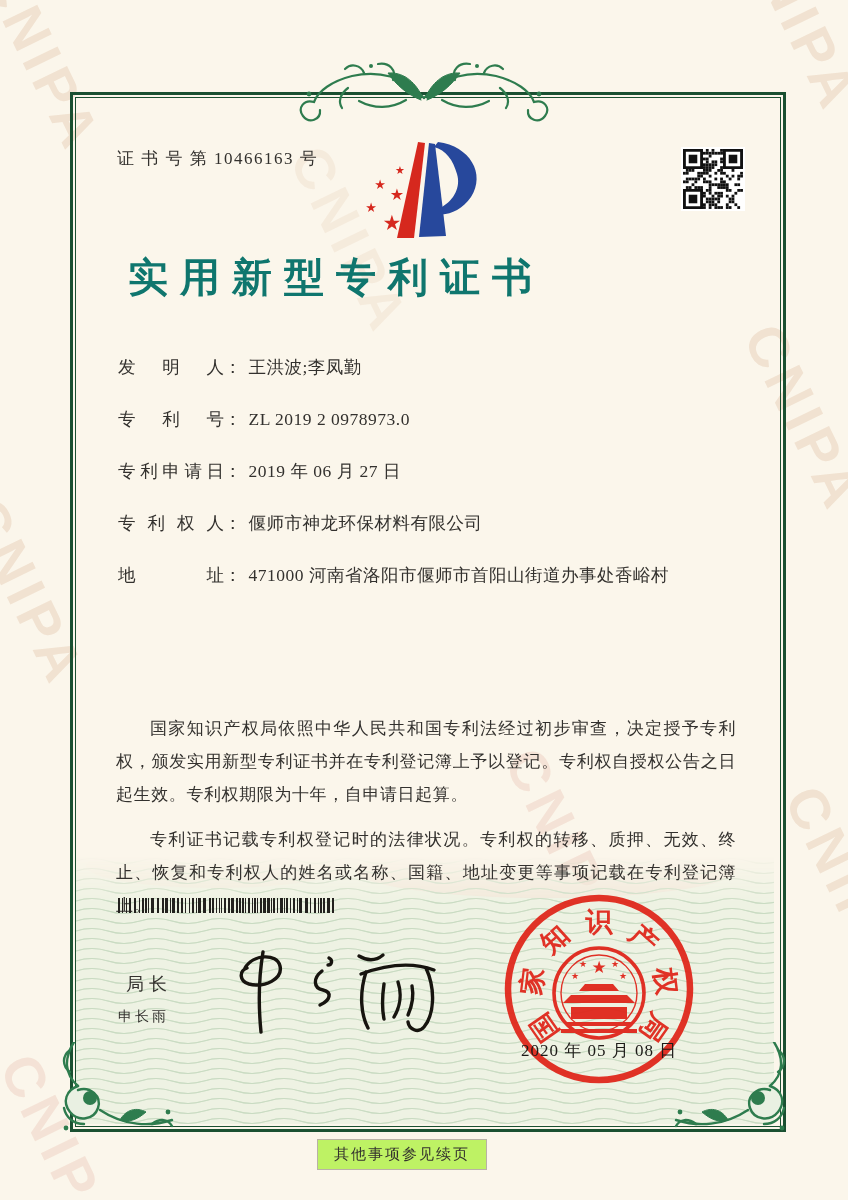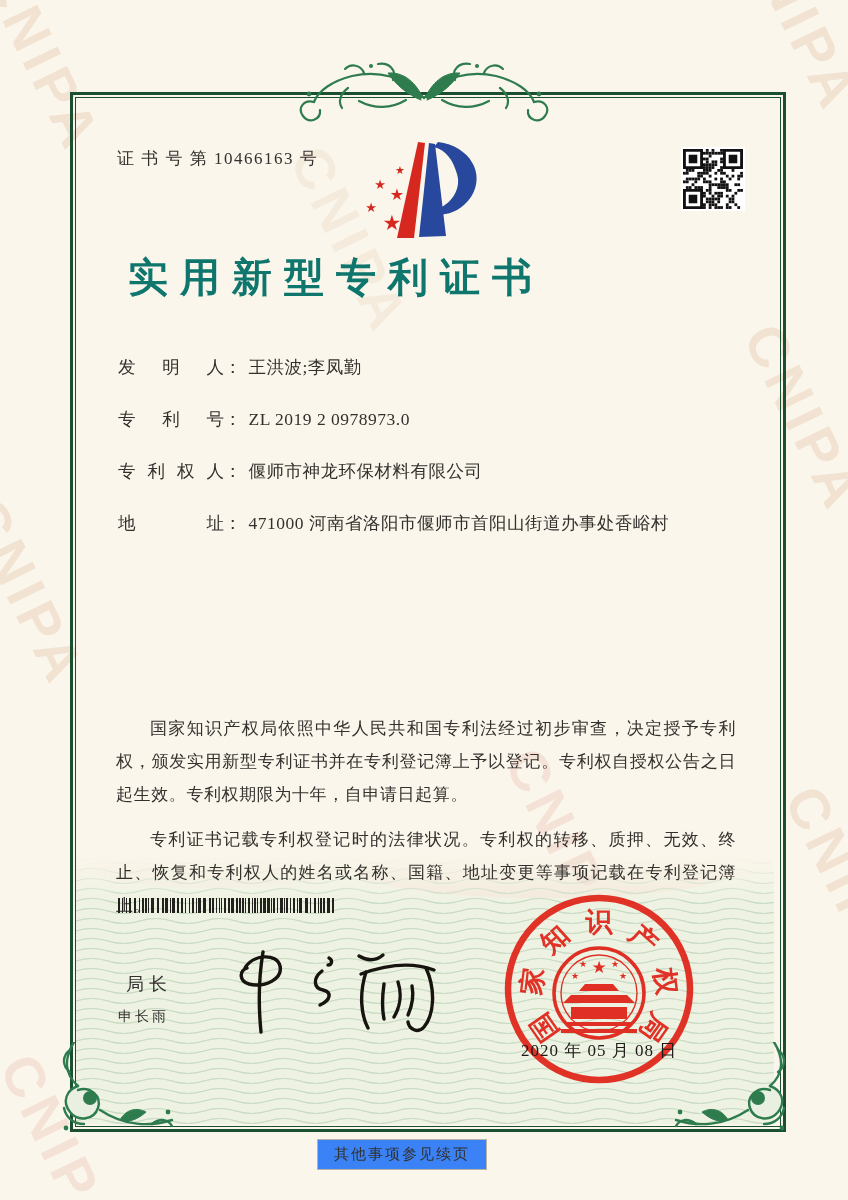--- a/index.html
+++ b/index.html
@@ -49,21 +49,21 @@
   .barcode{position:absolute;left:118px;top:898px;z-index:3;line-height:0;}
   .signer-title{position:absolute;left:118px;top:972px;font-size:18px;letter-spacing:5px;z-index:4;margin-left:8px;}
   .signer-name{position:absolute;left:118px;top:1008px;font-size:14px;letter-spacing:3px;z-index:4;}
   .signature{position:absolute;left:225px;top:938px;z-index:4;}
   .seal{position:absolute;left:499px;top:889px;z-index:4;}
   .seal-date{position:absolute;left:500px;width:198px;top:1039px;text-align:center;
              font-size:17px;color:#1d1b18;z-index:5;letter-spacing:1px;}
   .page-info{position:absolute;left:70px;width:710px;top:1092px;text-align:center;
              font-size:14.5px;letter-spacing:2px;z-index:4;}
   .note-box{position:absolute;left:402px;top:1139px;transform:translateX(-50%);
-            border:1px solid #b9b2a6;background:#3b82f6;padding:5px 16px;
+            border:1px solid #b9b2a6;background:#bef264;padding:5px 16px;
             font-size:15px;letter-spacing:2px;white-space:nowrap;z-index:3;}
 </style>
 </head>
 <body>
 
 <div class="page">
 
   <div class="wm" style="left:42px;top:58px;">CNIPA</div>
   <div class="wm" style="left:800px;top:18px;">CNIPA</div>
   <div class="wm faint" style="left:350px;top:240px;">CNIPA</div>
@@ -306,20 +306,23 @@
   <div class="title">实用新型专利证书</div>
 
   <div class="fields">
     <div class="frow">
       <span class="flabel">发明人</span><span class="colon">：</span><span class="fvalue">王洪波;李凤勤</span>
     </div>
     <div class="frow">
       <span class="flabel">专利号</span><span class="colon">：</span><span class="fvalue">ZL 2019 2 0978973.0</span>
     </div>
     <div class="frow">
+      <span class="flabel">专利申请日</span><span class="colon">：</span><span class="fvalue">2019 年 06 月 27 日</span>
+    </div>
+    <div class="frow">
       <span class="flabel">专利权人</span><span class="colon">：</span><span class="fvalue">偃师市神龙环保材料有限公司</span>
     </div>
     <div class="frow">
       <span class="flabel">地址</span><span class="colon">：</span><span class="fvalue">471000 河南省洛阳市偃师市首阳山街道办事处香峪村</span>
     </div>
   </div>
 
   <div class="bodytext">
     <p>国家知识产权局依照中华人民共和国专利法经过初步审查，决定授予专利权，颁发实用新型专利证书并在专利登记簿上予以登记。专利权自授权公告之日起生效。专利权期限为十年，自申请日起算。</p>
     <p>专利证书记载专利权登记时的法律状况。专利权的转移、质押、无效、终止、恢复和专利权人的姓名或名称、国籍、地址变更等事项记载在专利登记簿上。</p>

